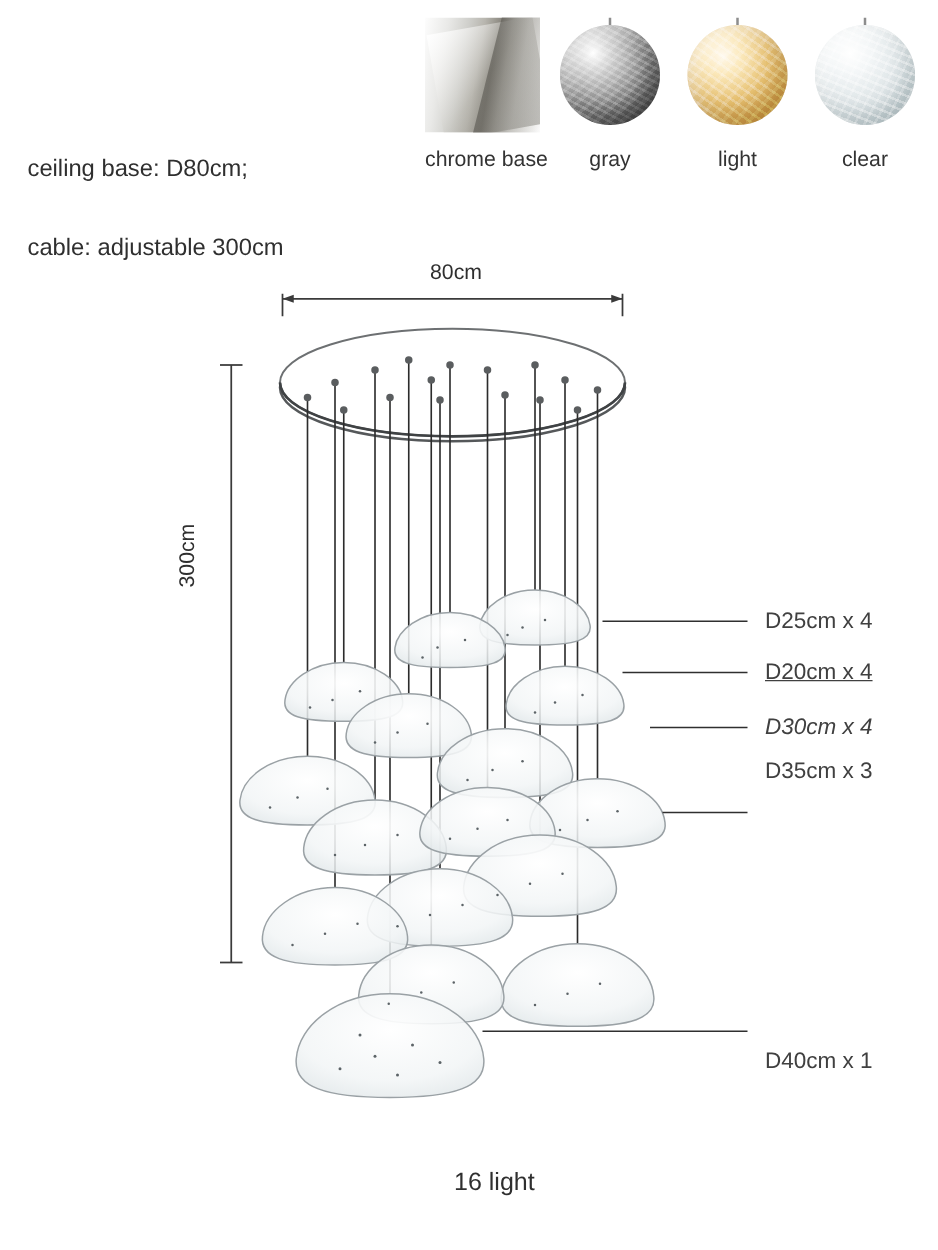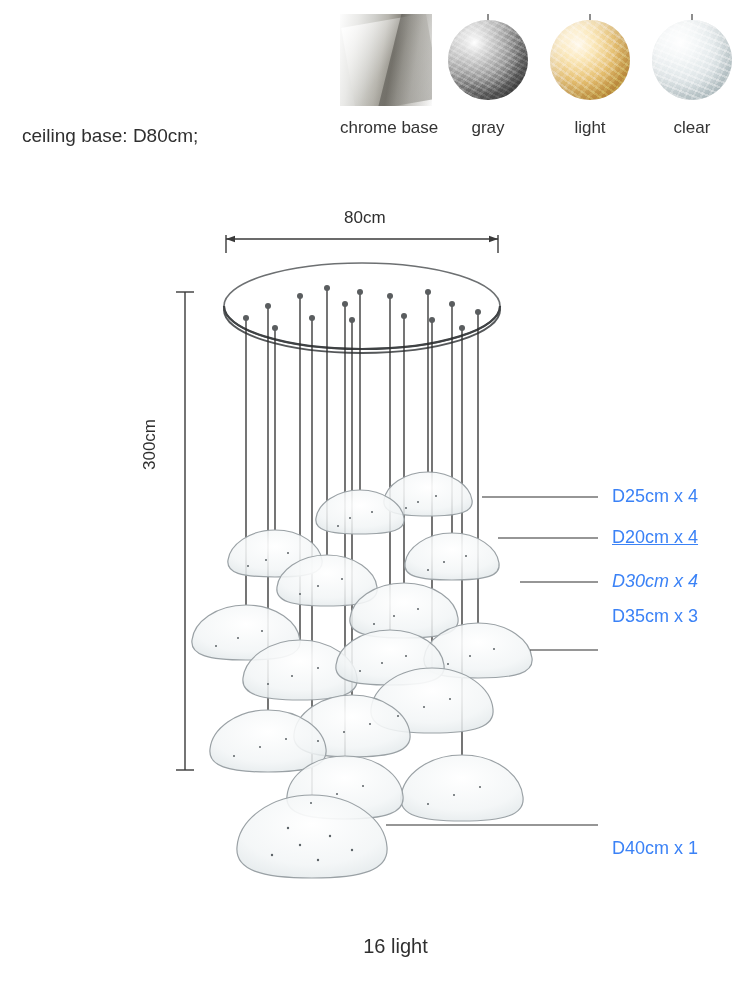--- a/index.html
+++ b/index.html
@@ -139,21 +139,21 @@
   .diagram {
     position: absolute;
     left: 0; top: 200px;
     width: 750px; height: 700px;
   }
 
   
   .callout {
     position: absolute;
     font-size: 18px;
-    color: #3b82f6;
+    color: #404040;
     white-space: nowrap;
   }
 
   .bottom-label {
     position: absolute;
     left: 0; right: 0;
     top: 935px;
     text-align: center;
     font-size: 20px;
     color: #2f2f2f;
@@ -212,20 +212,21 @@
       <div class="swatch-img">
         <div class="ball-stem"></div>
         <div class="ball clear"></div>
       </div>
       <div class="swatch-label">clear</div>
     </div>
 
   </div>
 
   <div class="spec-line" id="spec-ceiling">ceiling base: D80cm;</div>
+  <div class="spec-line" id="spec-cable">cable: adjustable 300cm</div>
 
   <div class="top-dim-label">80cm</div>
   <div class="vert-label">300cm</div>
 
   <svg class="diagram" viewBox="0 0 750 700">
     <defs>
       <linearGradient id="plateGrad" x1="0" y1="0" x2="0" y2="1">
         <stop offset="0%" stop-color="#f8f8f8"></stop>
         <stop offset="55%" stop-color="#d6d6d6"></stop>
         <stop offset="100%" stop-color="#9a9a9a"></stop>

